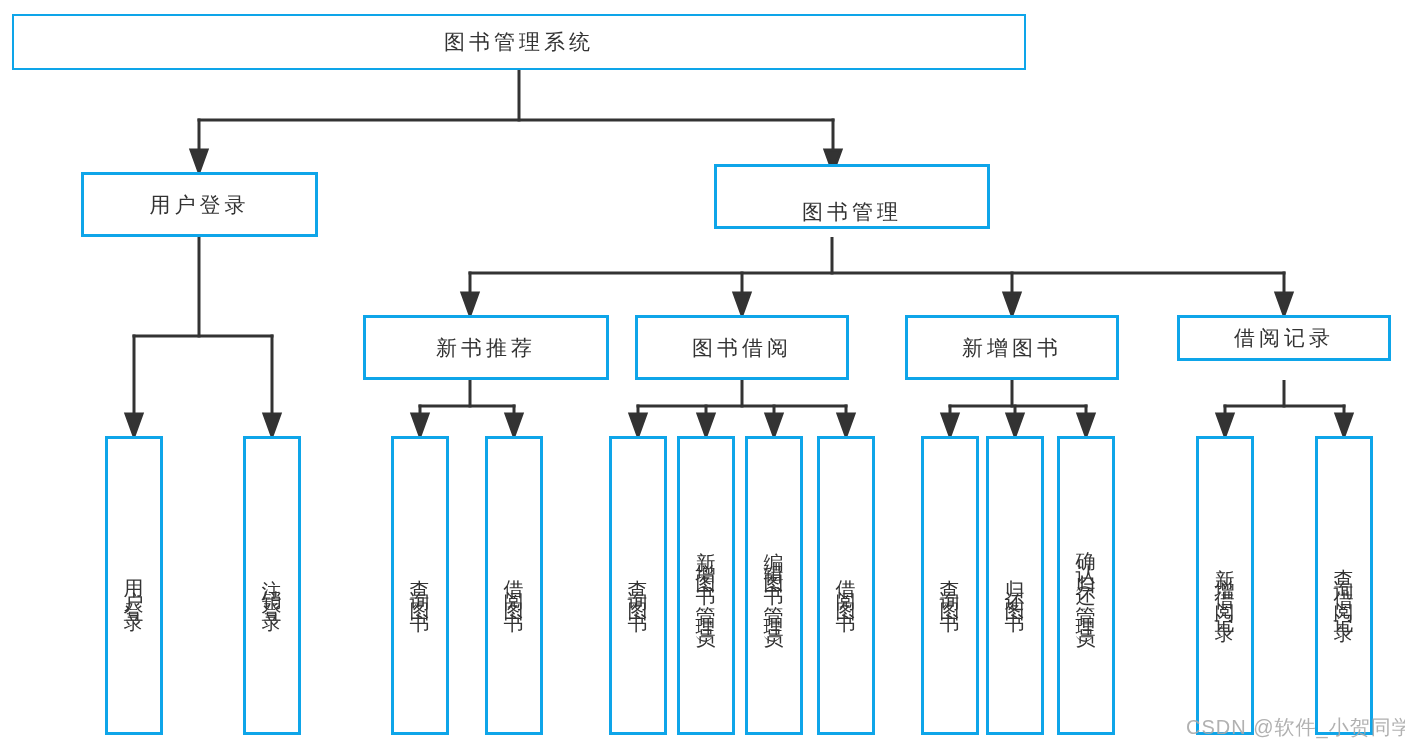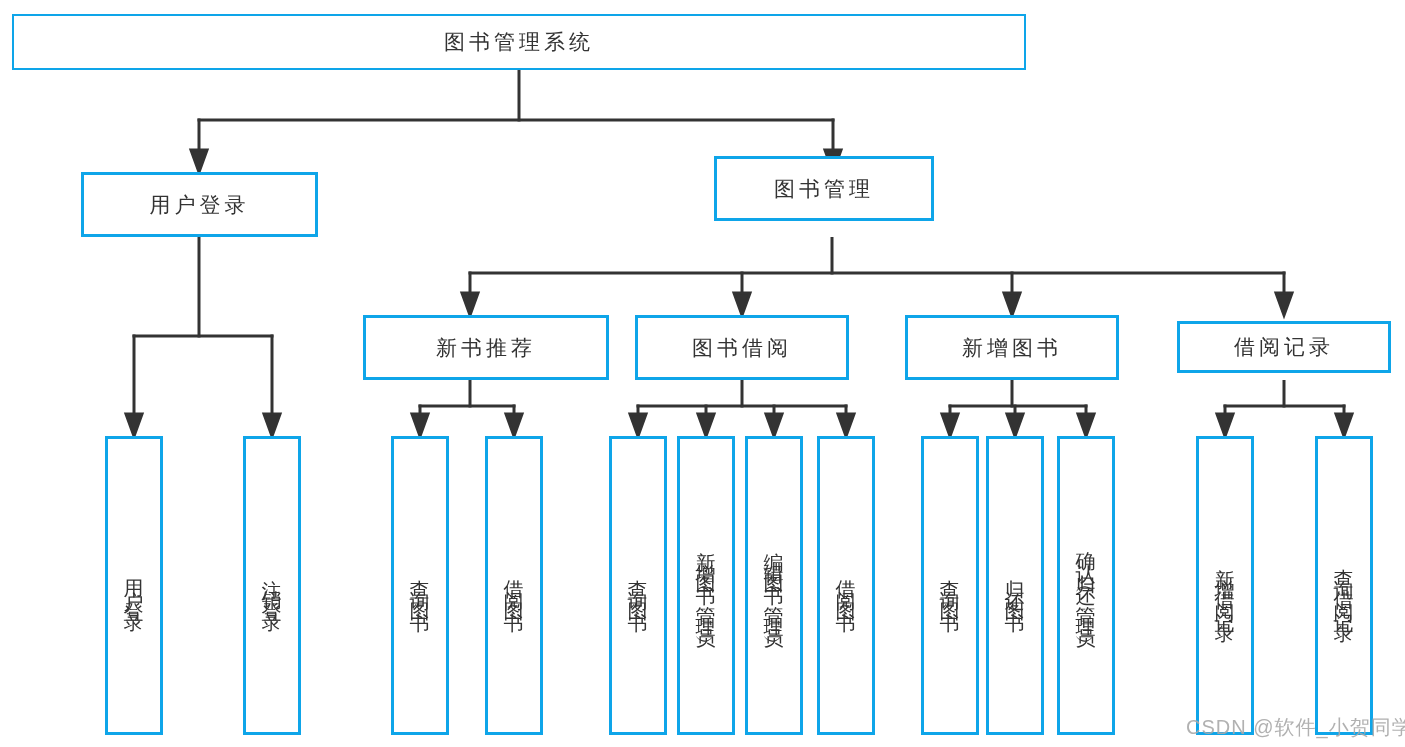--- a/index.html
+++ b/index.html
@@ -116,34 +116,34 @@
     </g>
   </svg>
 
   <div class="box hbox root-box" style="left:12px; top:14px; width:1014px; height:56px;">
     <span>图书管理系统</span>
   </div>
 
   <div class="box hbox" style="left:81px; top:172px; width:237px; height:65px;">
     <span>用户登录</span>
   </div>
-  <div class="box hbox" style="left:714px; top:156px; width:220px; height:65px;">
+  <div class="box hbox" style="left:714px; top:164px; width:276px; height:65px;align-items:flex-end;">
     <span>图书管理</span>
   </div>
 
   <div class="box hbox" style="left:363px; top:315px; width:246px; height:65px;">
     <span>新书推荐</span>
   </div>
   <div class="box hbox" style="left:635px; top:315px; width:214px; height:65px;text-align:center;">
     <span>图书借阅</span>
   </div>
   <div class="box hbox" style="left:905px; top:315px; width:214px; height:65px;">
     <span>新增图书</span>
   </div>
-  <div class="box hbox" style="left:1177px; top:315px; width:214px; height:52px;margin-top:6px;">
+  <div class="box hbox" style="left:1177px; top:315px; width:214px; height:46px;">
     <span>借阅记录</span>
   </div>
 
   <div class="box vbox" style="left:105px; top:436px; width:58px; height:299px;">
     <span class="vtext">用户登录</span>
   </div>
   <div class="box vbox" style="left:243px; top:436px; width:58px; height:299px;">
     <span class="vtext">注销登录</span>
   </div>
 

